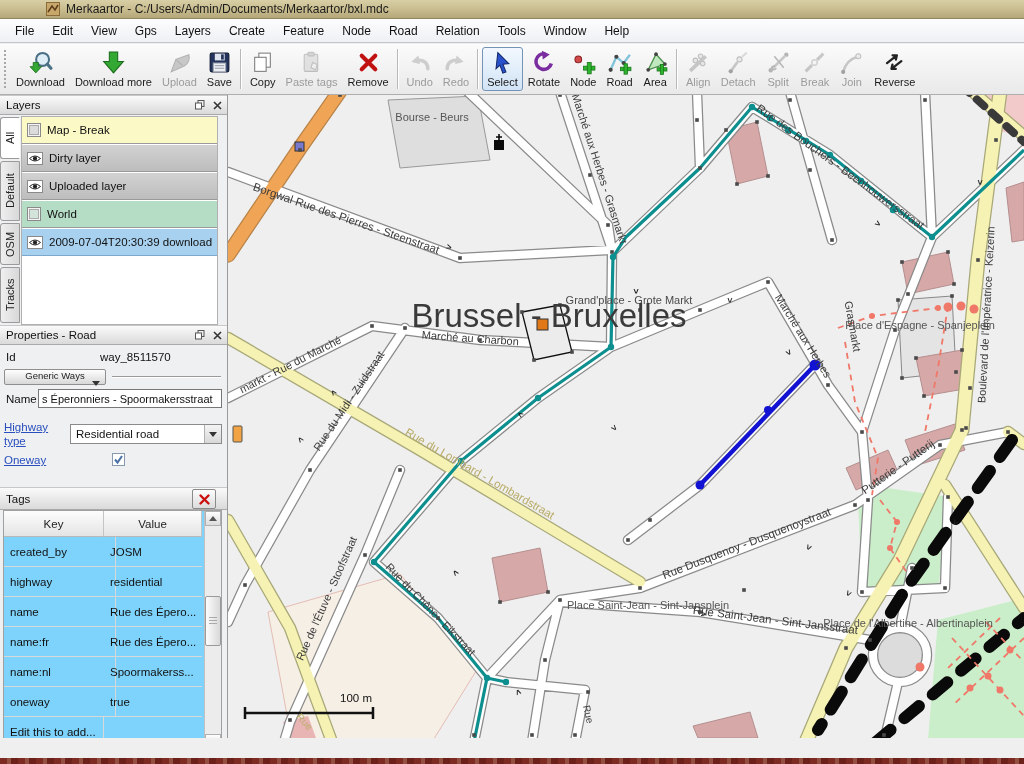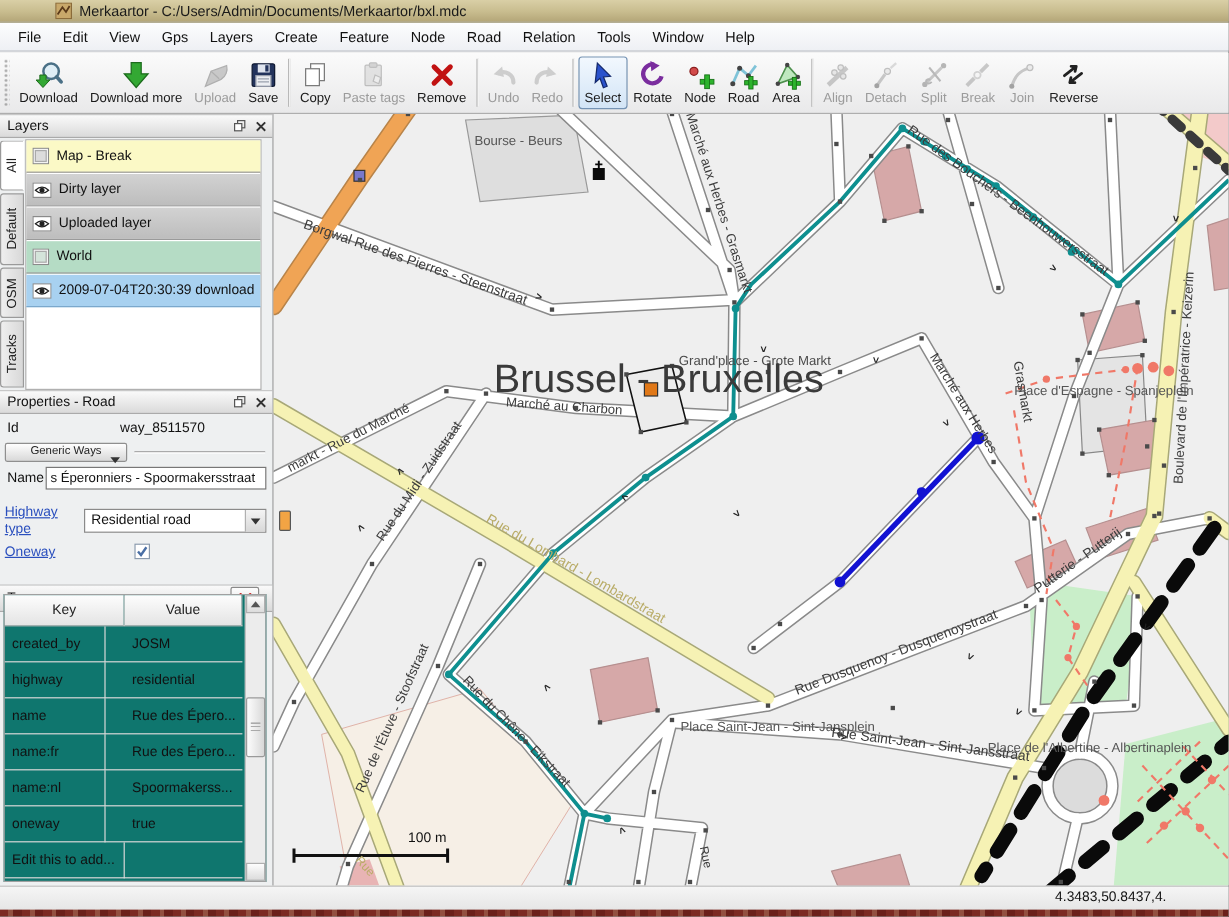--- a/index.html
+++ b/index.html
@@ -69,30 +69,30 @@
     display:flex;align-items:center;}
   .combo .cval{font-size:11.5px;color:#111;padding-left:5px;flex:1;white-space:nowrap;overflow:hidden;}
   .combo .cbtn{width:16px;height:100%;background:linear-gradient(180deg,#f4f4f4,#d8d8d8);
     border-left:1px solid #b0b0b0;display:flex;align-items:center;justify-content:center;}
   .combo .caret{width:0;height:0;border-left:4px solid transparent;border-right:4px solid transparent;border-top:5px solid #333;}
   .checkbox{position:absolute;width:13px;height:13px;background:#fff;border:1px solid #8a9aad;box-sizing:border-box;}
   
   #tags-close{position:absolute;left:192px;width:24px;height:20px;
     background:linear-gradient(180deg,#fdfdfd,#dcdcdc);border:1px solid #8a8a8a;border-radius:2px;
     display:flex;align-items:center;justify-content:center;box-sizing:border-box;}
-  #tags-table{position:absolute;left:3px;top:400px;width:219px;height:240px;background:#0f766e;
+  #tags-table{position:absolute;left:3px;top:415px;width:219px;height:240px;background:#7dd3fc;
     border:1px solid #a0a0a0;box-sizing:border-box;}
   .th-row{position:absolute;left:0;top:0;width:198px;height:26px;}
   .th-cell{position:absolute;top:0;height:26px;background:linear-gradient(180deg,#fdfdfd,#e4e4e4);
     border-right:1px solid #c4c4c4;border-bottom:1px solid #b8b8b8;box-sizing:border-box;
     display:flex;align-items:center;justify-content:center;font-size:11.5px;color:#222;}
   .tag-row{position:absolute;left:0;width:198px;height:30px;border-bottom:1px solid #d8d8d8;box-sizing:border-box;}
   .tag-key,.tag-val{position:absolute;top:0;height:30px;display:flex;align-items:center;
     font-size:11.5px;color:#111;padding-left:6px;box-sizing:border-box;white-space:nowrap;overflow:hidden;}
-  .tag-key{left:0;width:84px;border-right:1px solid #d8d8d8;}
+  .tag-key{left:0;width:112px;border-right:1px solid #d8d8d8;}
   .tag-val{left:100px;width:98px;}
   
   #tags-scroll{position:absolute;right:0px;top:0px;width:17px;height:238px;background:#ececec;border-left:1px solid #c0c0c0;box-sizing:border-box;}
   .sb-btn{position:absolute;left:0;width:16px;height:15px;background:linear-gradient(180deg,#fdfdfd,#dcdcdc);
     border:1px solid #b0b0b0;box-sizing:border-box;display:flex;align-items:center;justify-content:center;}
   .sb-up{top:0;} .sb-down{bottom:0;}
   .tri-up{width:0;height:0;border-left:4px solid transparent;border-right:4px solid transparent;border-bottom:5px solid #555;}
   #sb-thumb{position:absolute;left:0;top:85px;width:16px;height:50px;
     background:linear-gradient(90deg,#fdfdfd,#d8d8d8);border:1px solid #9a9a9a;border-radius:2px;box-sizing:border-box;}
   #sb-thumb:after{content:"";position:absolute;left:3px;right:3px;top:20px;height:8px;
@@ -727,17 +727,14 @@
       <text transform="translate(748,547) rotate(-21)" text-anchor="middle" font-size="11.5">Rue Dusquenoy - Dusquenoystraat</text>
       <text transform="translate(900,470) rotate(-35)" text-anchor="middle" font-size="11.5">Putterie - Putterij</text>
       <text transform="translate(908,627)" text-anchor="middle" fill="#555">Place de l'Albertine - Albertinaplein</text>
       <text transform="translate(302,724) rotate(48)" text-anchor="middle" font-size="10" fill="#b9ac67">Rue</text>
       <text transform="translate(585,715) rotate(78)" text-anchor="middle" font-size="10">Rue</text>
       <text x="549" y="327" text-anchor="middle" font-size="33" fill="#3a3a3a">Brussel - Bruxelles</text>
     </g>
   </svg>
   </div>
 
-  <div id="statusbar">
-    <span id="coords">4.3483,50.8437,4.</span>
-  </div>
   <div id="desktop-strip"></div>
 </div>
 
 </body></html>

